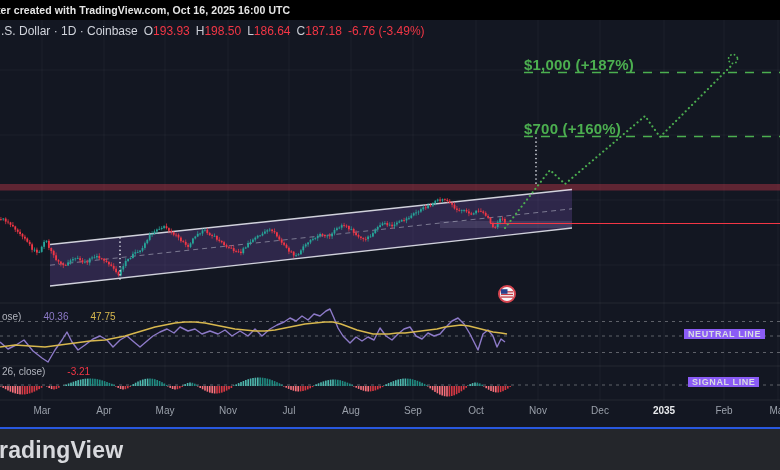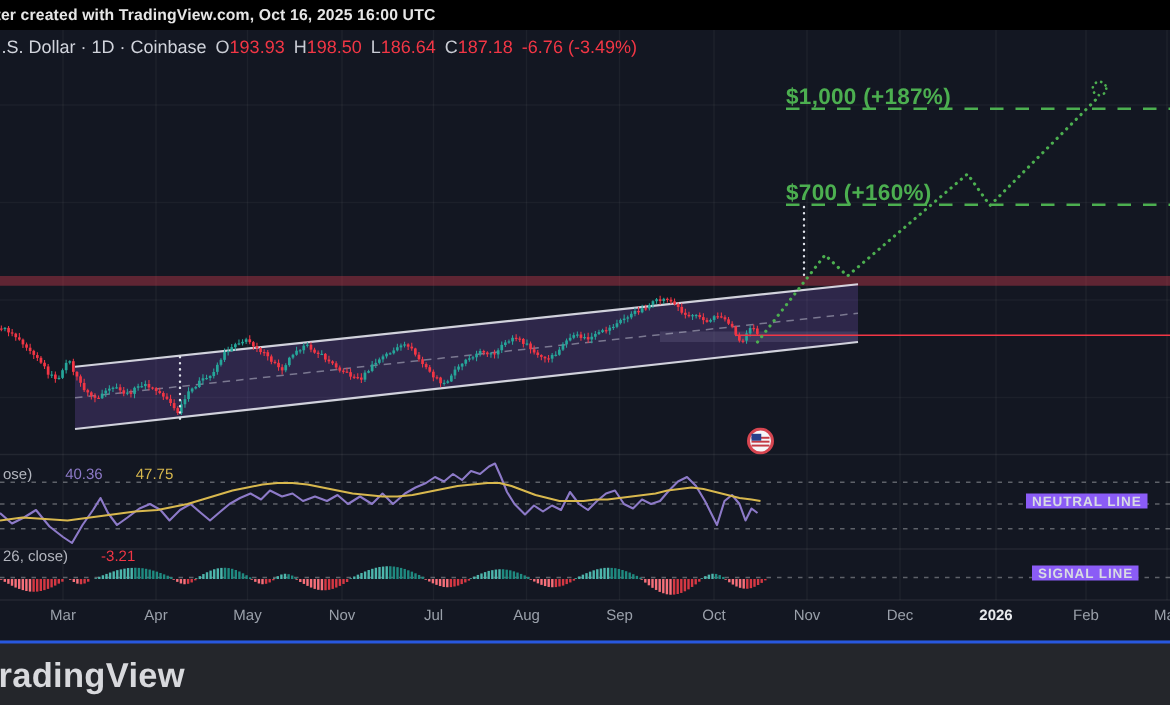--- a/index.html
+++ b/index.html
@@ -772,21 +772,21 @@
       <span class="m" style="left: 42px;">Mar</span>
       <span class="m" style="left: 104px;">Apr</span>
       <span class="m" style="left: 165px;">May</span>
       <span class="m" style="left: 228px;">Nov</span>
       <span class="m" style="left: 289px;">Jul</span>
       <span class="m" style="left: 351px;">Aug</span>
       <span class="m" style="left: 413px;">Sep</span>
       <span class="m" style="left: 476px;">Oct</span>
       <span class="m" style="left: 538px;">Nov</span>
       <span class="m" style="left: 600px;">Dec</span>
-      <span class="m hl" style="left: 664px;">2026</span>
+      <span class="m hl" style="left: 664px;">2035</span>
       <span class="m" style="left: 724px; text-align: center;">Feb</span>
       <span class="m" style="left: 778px;">Mar</span>
     </div>
 
   <div class="botbar">
     <span>TradingView</span>
   </div>
 
 </div>
 

